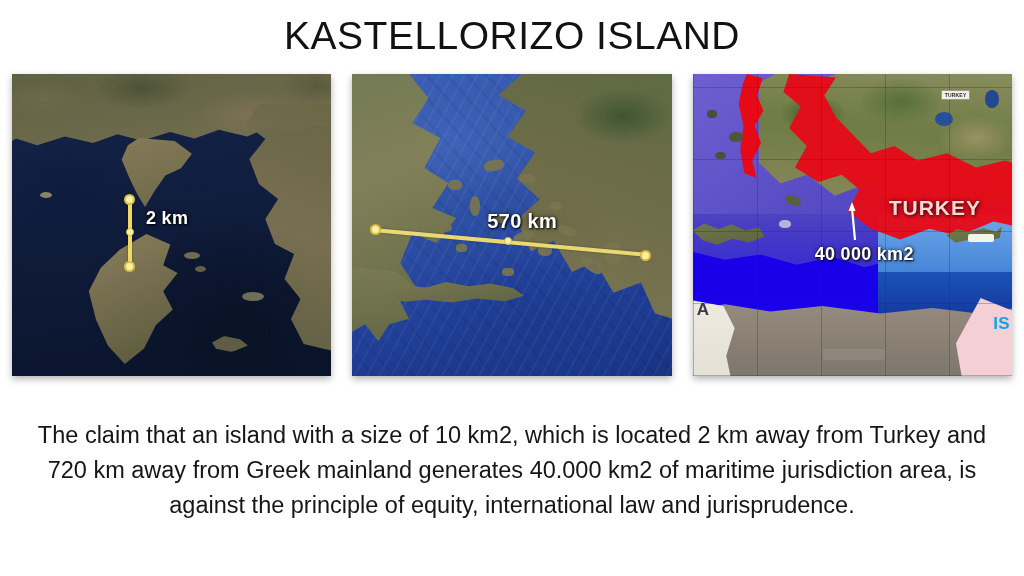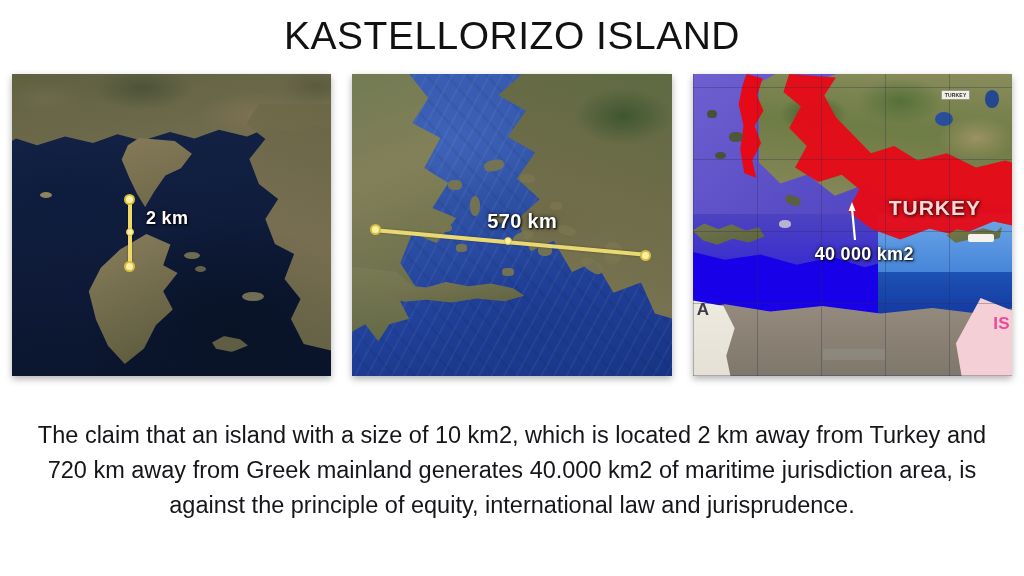--- a/index.html
+++ b/index.html
@@ -347,21 +347,21 @@
   .label-turkey {
     left: 196px; top: 122px;
     font-size: 21px;
     color: #ffd7d7;
     letter-spacing: 1px;
     text-shadow: 1px 1px 3px rgba(80,0,0,.9), 0 0 5px rgba(0,0,0,.6);
   }
   .label-40000 { left: 122px; top: 170px; font-size: 18px; }
   .label-a-left { left: 4px; top: 226px; font-size: 17px; color: #3a3a48;
     text-shadow: none; }
-  .label-is-right { right: 2px; top: 240px; font-size: 17px; color: #ec4899;
+  .label-is-right { right: 2px; top: 240px; font-size: 17px; color: #0ea5e9;
     text-shadow: none; }
   .label-tinyplace {
     left: 248px; top: 16px;
     font-size: 5px; color: #2a2a2a; font-weight: bold;
     background: #f2efe6; border: 1px solid #9a9a8c;
     padding: 1px 3px; border-radius: 1px; text-shadow: none;
     letter-spacing: .2px;
   }
   .p3-arrow { position: absolute; left: 154px; top: 126px; width: 14px; height: 40px; }
 

